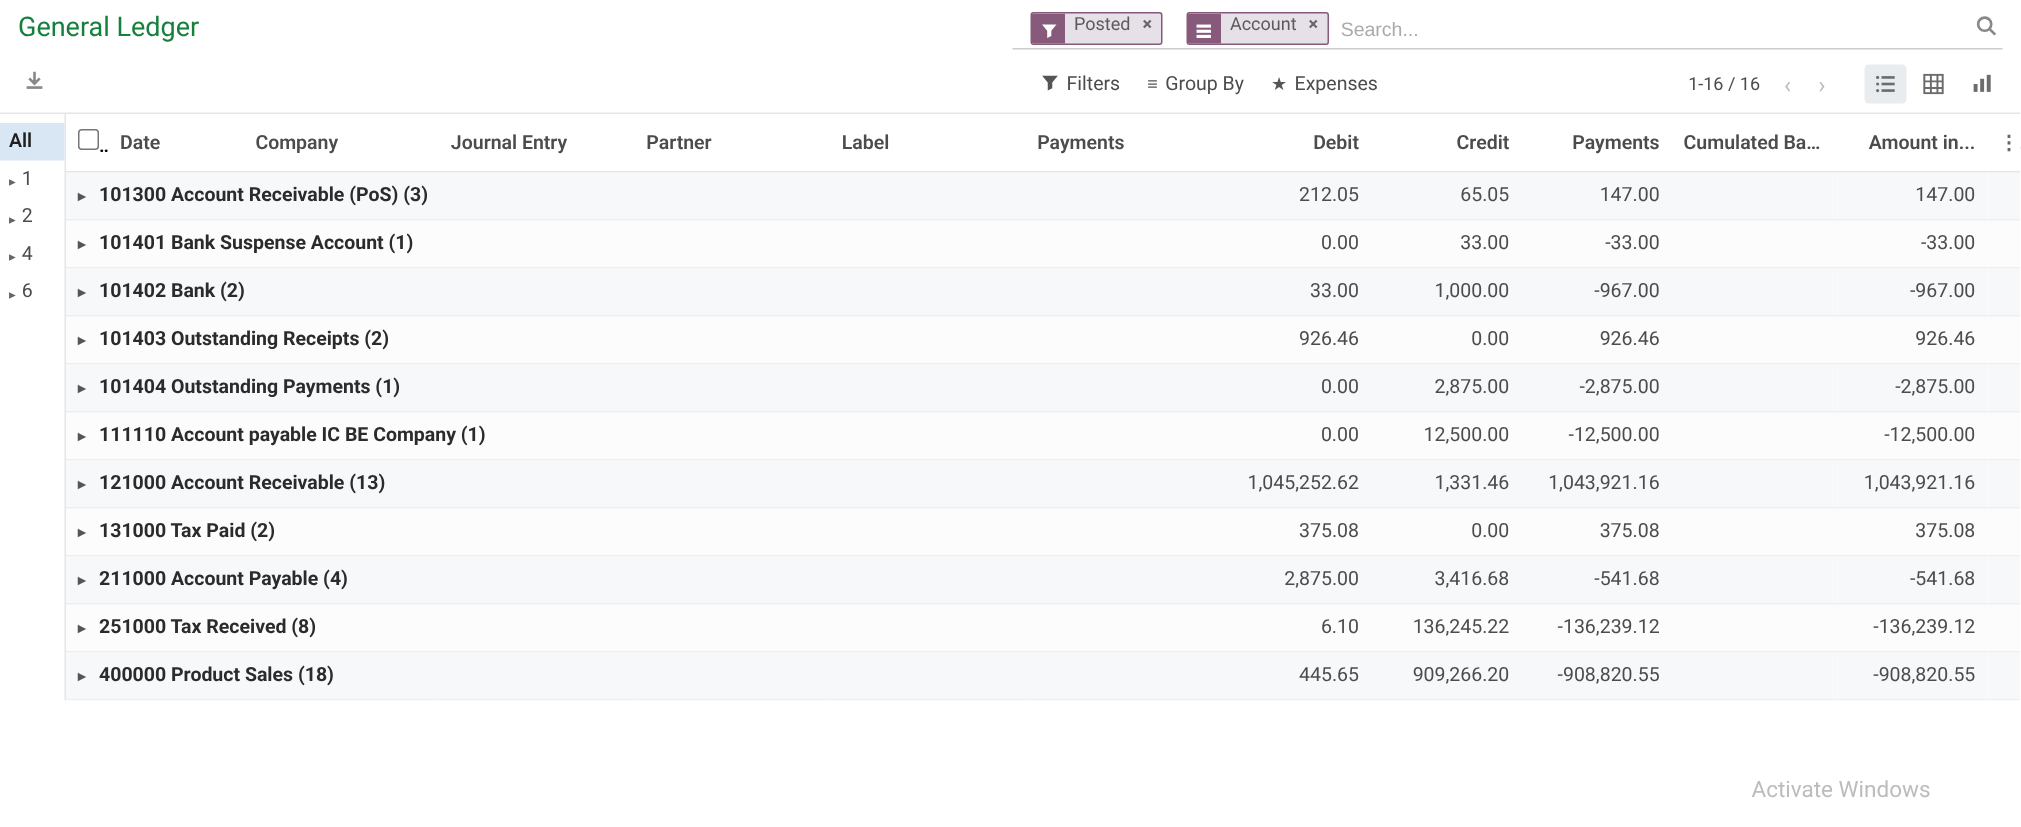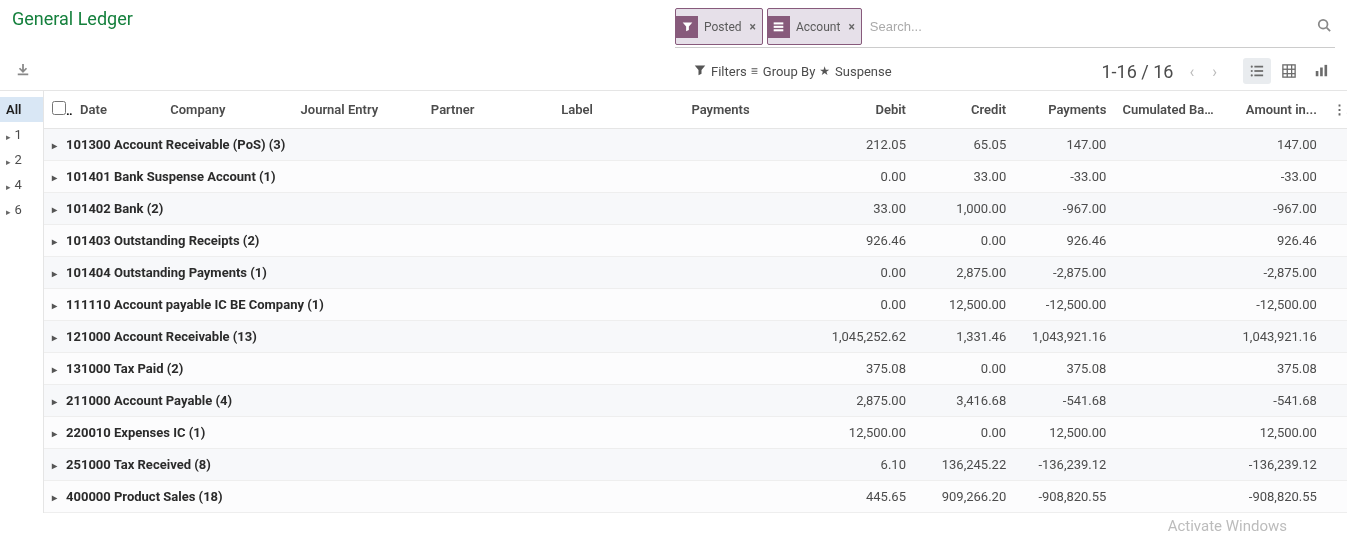--- a/index.html
+++ b/index.html
@@ -24,28 +24,28 @@
   .search-area {
     margin-left: auto;
     display: flex;
     align-items: center;
     border-bottom: 1px solid #ccc;
     padding-bottom: 2px;
     width: 660px;
   }
   .facet {
     display: inline-flex;
-    align-items: center;
     background: #e6e0e9;
     border: 1px solid #875A7B;
     border-radius: 2px;
     margin-right: 4px;
     font-size: 12px;
-    height: 37px;
+    height: 22px;
     overflow: hidden;
+    margin-left: 12px;
   }
   .facet .facet-icon {
     background: #875A7B;
     color: #fff;
     width: 22px;
     height: 22px;
     display: flex;
     align-items: center;
     justify-content: center;
     font-size: 11px;
@@ -81,38 +81,38 @@
   }
   .download-icon {
     color: #888;
     font-size: 14px;
     padding: 4px;
   }
   .control-buttons {
     margin-left: 660px;
     display: flex;
     align-items: center;
-    gap: 4px;
+    gap: 18px;
   }
   .ctrl-btn {
     display: inline-flex;
     align-items: center;
     gap: 5px;
     color: #4c4c4c;
     font-size: 13px;
     cursor: pointer;
   }
   .ctrl-btn .icon { font-size: 12px; color:#555;}
   .pager-area {
     margin-left: auto;
     display: flex;
     align-items: center;
     gap: 6px;
   }
-  .pager-text { font-size: 18px; color:#4c4c4c; padding-right:4px;}
+  .pager-text { font-size: 12px; color:#4c4c4c; padding-right:4px;}
   .pager-arrow {
     color: #bbb;
     font-size: 16px;
     padding: 2px 6px;
     cursor: pointer;
   }
   .view-switch {
     display: flex;
     gap: 4px;
     margin-left: 14px;
@@ -260,21 +260,21 @@
           </svg>
       </span>
       <span>Filters</span>
     </span>
     <span class="ctrl-btn">
       <span class="icon">≡</span>
       <span>Group By</span>
     </span>
     <span class="ctrl-btn">
       <span class="icon">★</span>
-      <span>Suspense</span>
+      <span>Expenses</span>
     </span>
   </div>
   <div class="pager-area">
     <span class="pager-text">1-16 / 16</span>
     <span class="pager-arrow">‹</span>
     <span class="pager-arrow">›</span>
     <div class="view-switch">
       <span class="view-btn active">
         <svg width="14" height="14" viewBox="0 0 16 16" fill="currentColor">
             <circle cx="2" cy="3" r="1.2"></circle>
@@ -437,29 +437,20 @@
           <tr class="group-row">
             <td class="group-label" colspan="7"><span class="caret">▸</span>211000 Account Payable (4)</td>
             <td class="num">2,875.00</td>
             <td class="num">3,416.68</td>
             <td class="num">-541.68</td>
             <td class="num"></td>
             <td class="num">-541.68</td>
             <td></td>
           </tr>
           <tr class="group-row">
-            <td class="group-label" colspan="7"><span class="caret">▸</span>220010 Expenses IC (1)</td>
-            <td class="num">12,500.00</td>
-            <td class="num">0.00</td>
-            <td class="num">12,500.00</td>
-            <td class="num"></td>
-            <td class="num">12,500.00</td>
-            <td></td>
-          </tr>
-          <tr class="group-row">
             <td class="group-label" colspan="7"><span class="caret">▸</span>251000 Tax Received (8)</td>
             <td class="num">6.10</td>
             <td class="num">136,245.22</td>
             <td class="num">-136,239.12</td>
             <td class="num"></td>
             <td class="num">-136,239.12</td>
             <td></td>
           </tr>
           <tr class="group-row">
             <td class="group-label" colspan="7"><span class="caret">▸</span>400000 Product Sales (18)</td>

